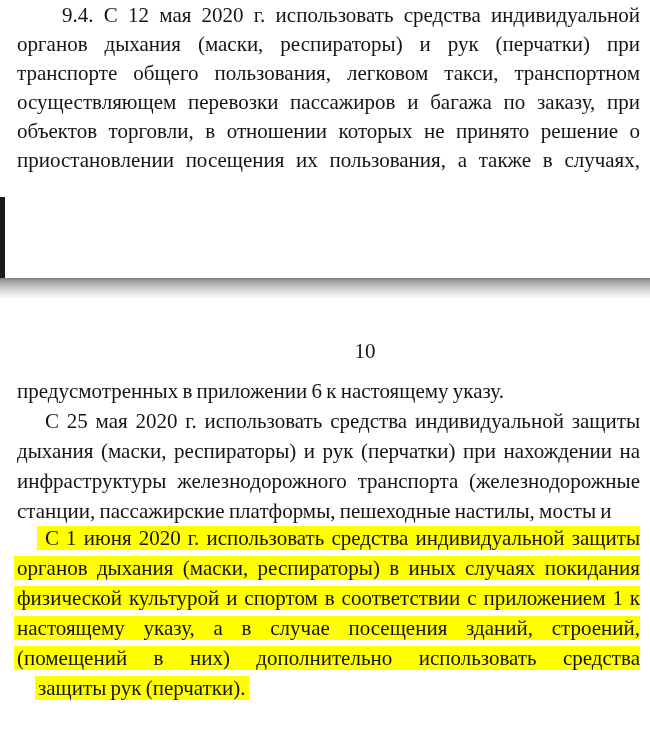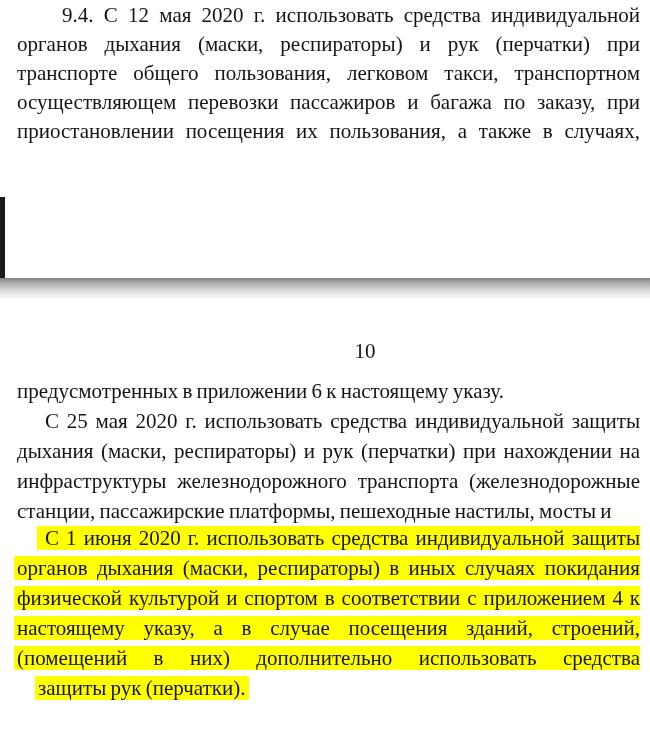--- a/index.html
+++ b/index.html
@@ -49,20 +49,21 @@
   .hl-last span { background:var(--hl); margin-left:-3px; padding:0 4px 2px 3px; }
 </style>
 </head>
 <body>
 
 <div id="p94" class="abs col">
     <div class="line just ind45">9.4. С 12 мая 2020 г. использовать средства индивидуальной защиты</div>
     <div class="line just">органов дыхания (маски, респираторы) и рук (перчатки) при нахождении в</div>
     <div class="line just">транспорте общего пользования, легковом такси, транспортном средстве,</div>
     <div class="line just">осуществляющем перевозки пассажиров и багажа по заказу, при посещении</div>
+    <div class="line just">объектов торговли, в отношении которых не принято решение о</div>
     <div class="line just">приостановлении посещения их пользования, а также в случаях,</div>
   </div>
 
 <div id="edgebar" class="abs"></div>
 
 <div id="sep" class="abs"></div>
 
 <div id="pagenum" class="abs">10</div>
 
 <div id="pcont" class="abs col">
@@ -72,17 +73,17 @@
 <div id="p25" class="abs col">
     <div class="line just ind28">С 25 мая 2020 г. использовать средства индивидуальной защиты органов</div>
     <div class="line just">дыхания (маски, респираторы) и рук (перчатки) при нахождении на объектах</div>
     <div class="line just">инфраструктуры железнодорожного транспорта (железнодорожные вокзалы,</div>
     <div class="line">станции, пассажирские платформы, пешеходные настилы, мосты и тоннели).</div>
   </div>
 
 <div id="phl" class="abs col">
     <div class="line just hl-first">С 1 июня 2020 г. использовать средства индивидуальной защиты</div>
     <div class="line just hl">органов дыхания (маски, респираторы) в иных случаях покидания места</div>
-    <div class="line just hl">физической культурой и спортом в соответствии с приложением 4 к</div>
+    <div class="line just hl">физической культурой и спортом в соответствии с приложением 1 к</div>
     <div class="line just hl">настоящему указу, а в случае посещения зданий, строений, сооружений</div>
     <div class="line just hl">(помещений в них) дополнительно использовать средства индивидуальной</div>
     <div class="line hl-last"><span>защиты рук (перчатки).</span></div>
   </div>
 
 </body></html>

